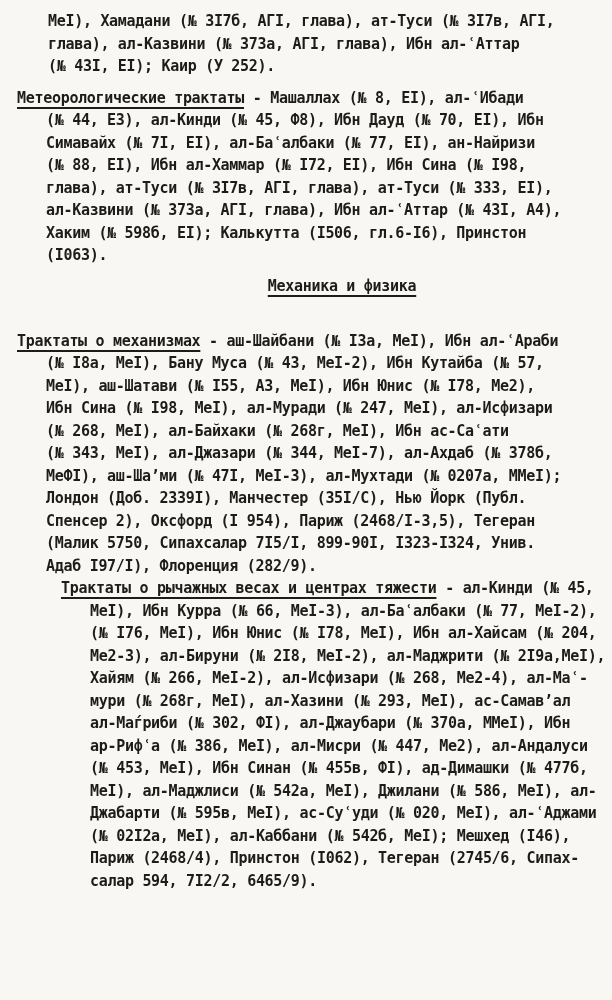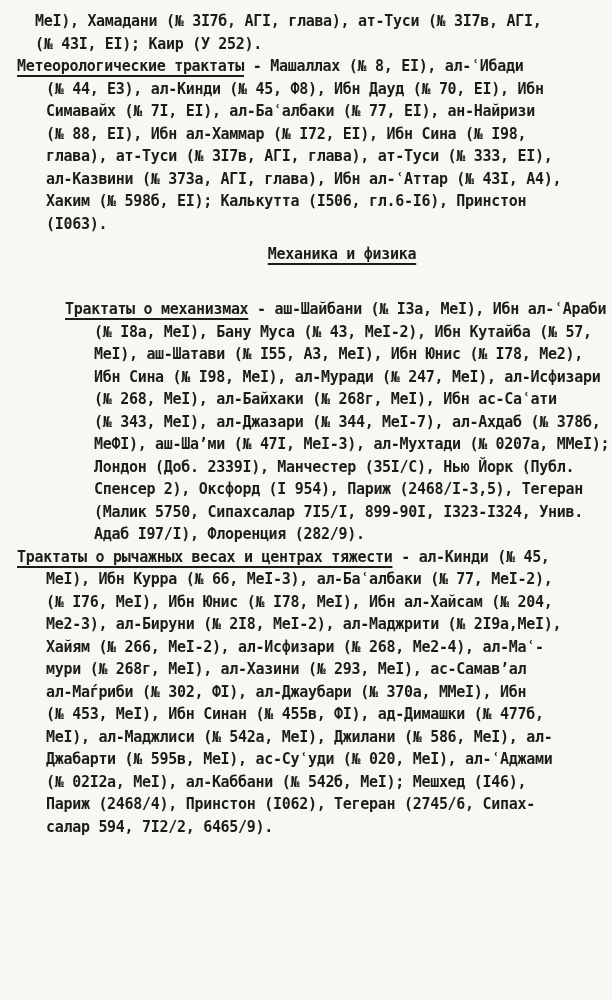--- a/index.html
+++ b/index.html
@@ -17,51 +17,52 @@
     line-height: 22.5px;
     color: #1d1c1a;
     overflow: hidden;
   }
   .line {
     padding-left: 17px;
     white-space: pre;
     letter-spacing: -0.3px;
   }
   .line.indented { padding-left: 46px; }
-  #block-continuation .line.indented { padding-left: 35px; }
+  #block-continuation .line.indented { padding-left: 35px; margin-left: 13px; }
   .u {
     text-decoration: underline;
     text-decoration-thickness: 1.5px;
     text-underline-offset: 3.5px;
   }
-  #entry-0 { }
+  #entry-0 { margin-top: 9px; }
   .section-heading {
     margin-top: 8px;
     text-align: center;
     position: relative;
     left: 36px;
     white-space: pre;
     letter-spacing: -0.3px;
   }
-  #entry-1 { margin-top: 32.5px; padding-left: 48px; }
-  #entry-2 { margin-top: 0; }
+  #entry-1 { margin-top: 32.5px; }
+  #entry-2 { margin-top: 0; margin-left: 44px; }
   .page-number {
     position: absolute;
     left: 24px;
     top: 1012px;
     letter-spacing: -0.3px;
   }
 </style>
 </head>
 <body>
 
 <div class="page">
 
   <div class="block" id="block-continuation">
       <div class="line indented">МеI), Хамадани (№ 3I7б, АГI, глава), ат-Туси (№ 3I7в, АГI,</div>
+      <div class="line indented">глава), ал-Казвини (№ 373а, АГI, глава), Ибн ал-ʿАттар</div>
       <div class="line indented">(№ 43I, ЕI); Каир (У 252).</div>
     </div>
 
   <div class="block" id="entry-0">
     <div class="line"><span class="u">Метеорологические трактаты</span><span> - Машаллах (№ 8, ЕI), ал-ʿИбади</span></div>
     <div>
         <div class="line indented">(№ 44, Е3), ал-Кинди (№ 45, Ф8), Ибн Дауд (№ 70, ЕI), Ибн</div>
         <div class="line indented">Симавайх (№ 7I, ЕI), ал-Баʿалбаки (№ 77, ЕI), ан-Найризи</div>
         <div class="line indented">(№ 88, ЕI), Ибн ал-Хаммар (№ I72, ЕI), Ибн Сина (№ I98,</div>
         <div class="line indented">глава), ат-Туси (№ 3I7в, АГI, глава), ат-Туси (№ 333, ЕI),</div>
@@ -91,20 +92,21 @@
 
   <div class="block" id="entry-2">
     <div class="line"><span class="u">Трактаты о рычажных весах и центрах тяжести</span><span> - ал-Кинди (№ 45,</span></div>
     <div>
         <div class="line indented">МеI), Ибн Курра (№ 66, МеI-3), ал-Баʿалбаки (№ 77, МеI-2),</div>
         <div class="line indented">(№ I76, МеI), Ибн Юнис (№ I78, МеI), Ибн ал-Хайсам (№ 204,</div>
         <div class="line indented">Ме2-3), ал-Бируни (№ 2I8, МеI-2), ал-Маджрити (№ 2I9а,МеI),</div>
         <div class="line indented">Хайям (№ 266, МеI-2), ал-Исфизари (№ 268, Ме2-4), ал-Маʿ-</div>
         <div class="line indented">мури (№ 268г, МеI), ал-Хазини (№ 293, МеI), ас-Самавʼал</div>
         <div class="line indented">ал-Маѓриби (№ 302, ФI), ал-Джаубари (№ 370а, ММеI), Ибн</div>
+        <div class="line indented">ар-Рифʿа (№ 386, МеI), ал-Мисри (№ 447, Ме2), ал-Андалуси</div>
         <div class="line indented">(№ 453, МеI), Ибн Синан (№ 455в, ФI), ад-Димашки (№ 477б,</div>
         <div class="line indented">МеI), ал-Маджлиси (№ 542а, МеI), Джилани (№ 586, МеI), ал-</div>
         <div class="line indented">Джабарти (№ 595в, МеI), ас-Суʿуди (№ 020, МеI), ал-ʿАджами</div>
         <div class="line indented">(№ 02I2а, МеI), ал-Каббани (№ 542б, МеI); Мешхед (I46),</div>
         <div class="line indented">Париж (2468/4), Принстон (I062), Тегеран (2745/6, Сипах-</div>
         <div class="line indented">салар 594, 7I2/2, 6465/9).</div>
       </div>
   </div>
 
   <div class="page-number">I54</div>

